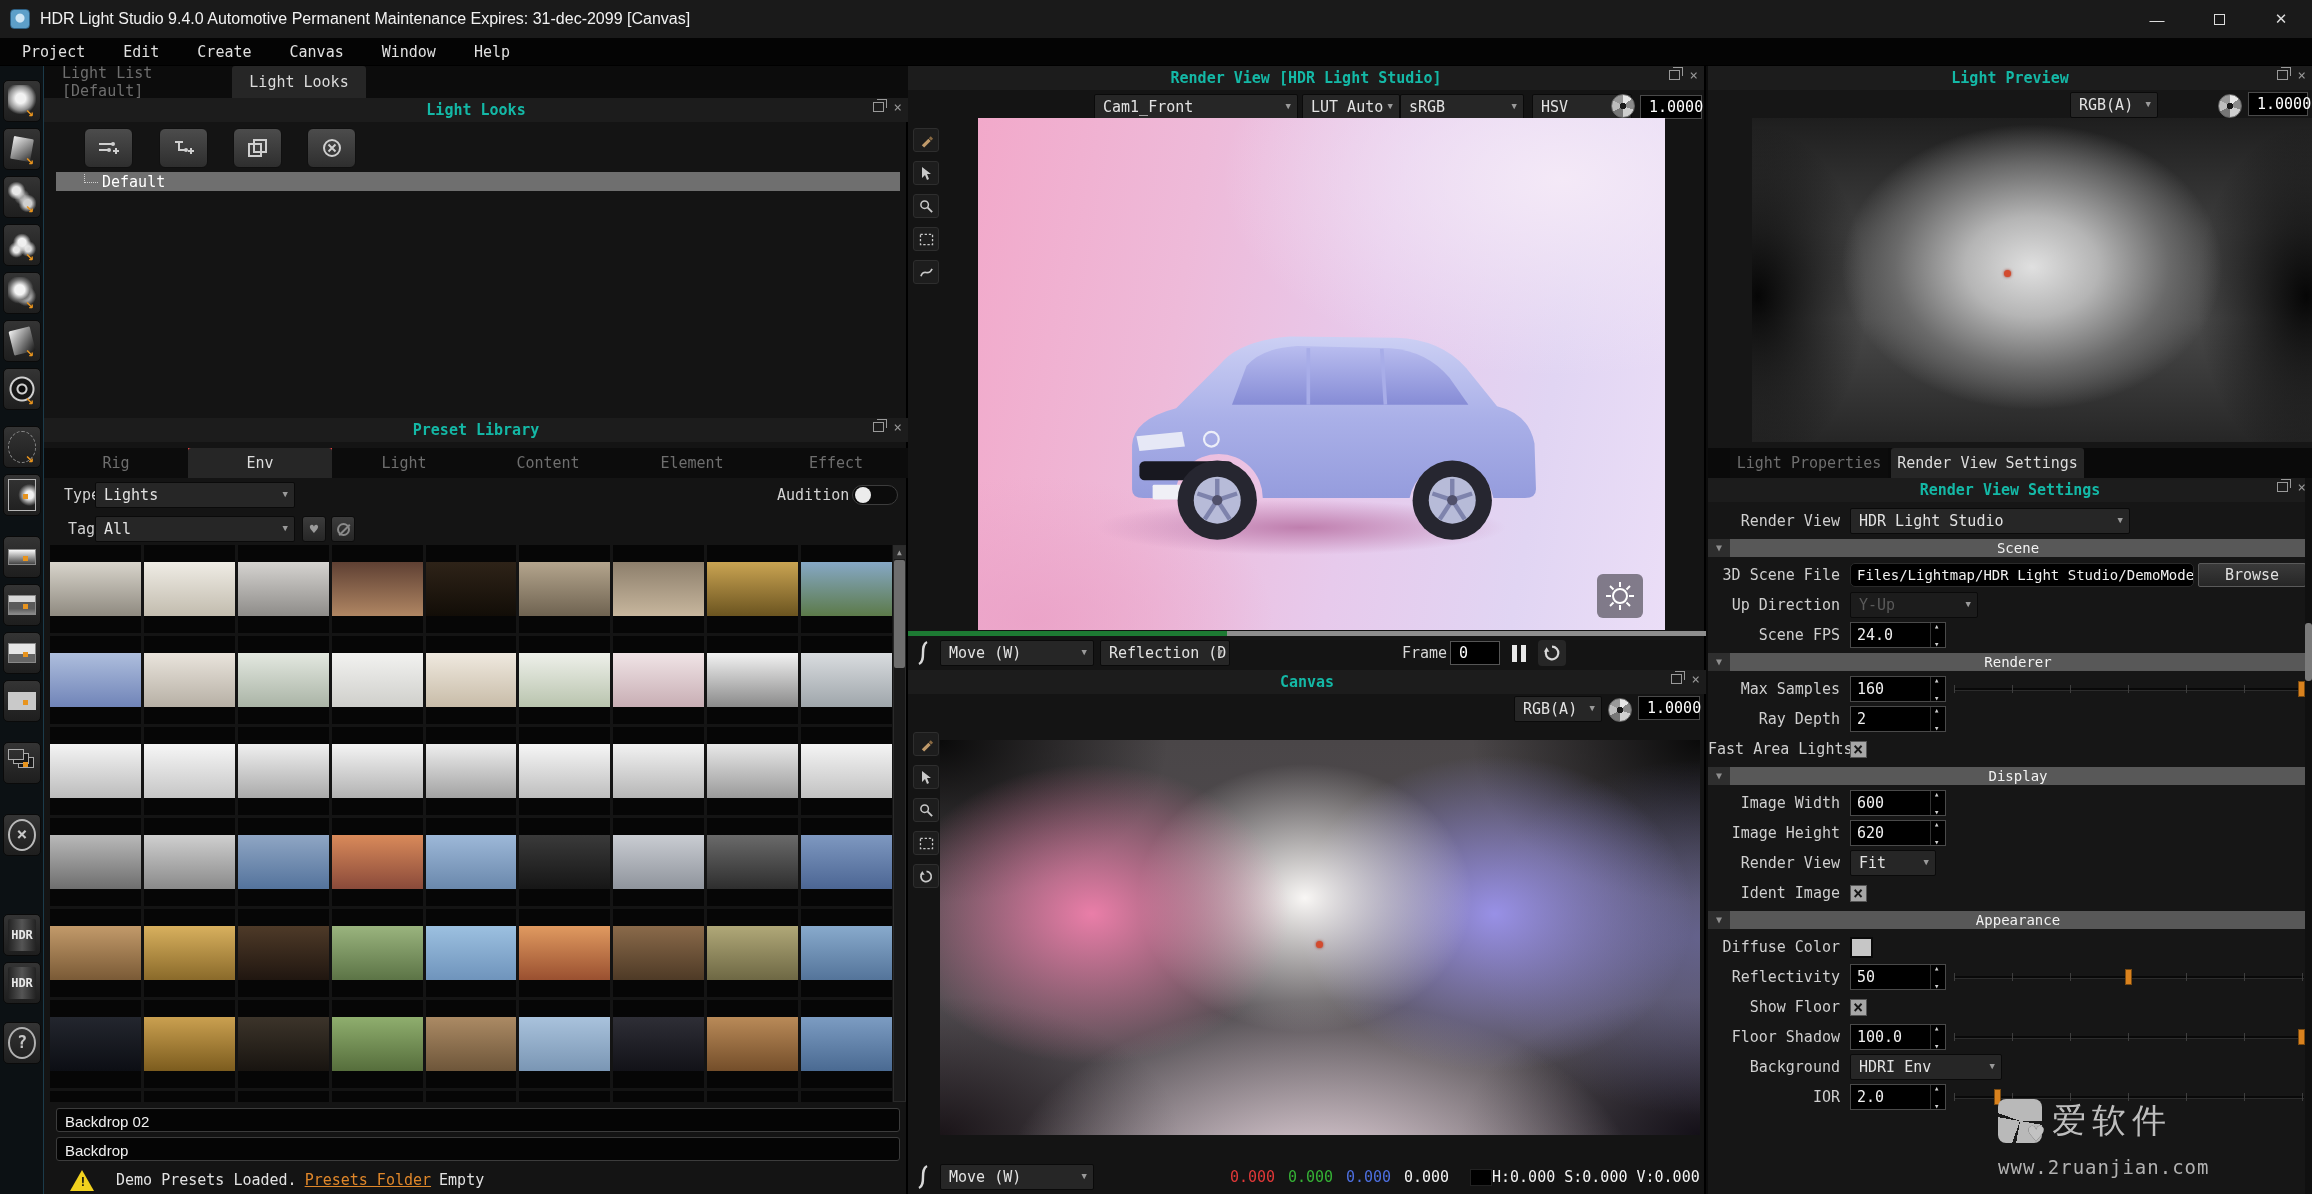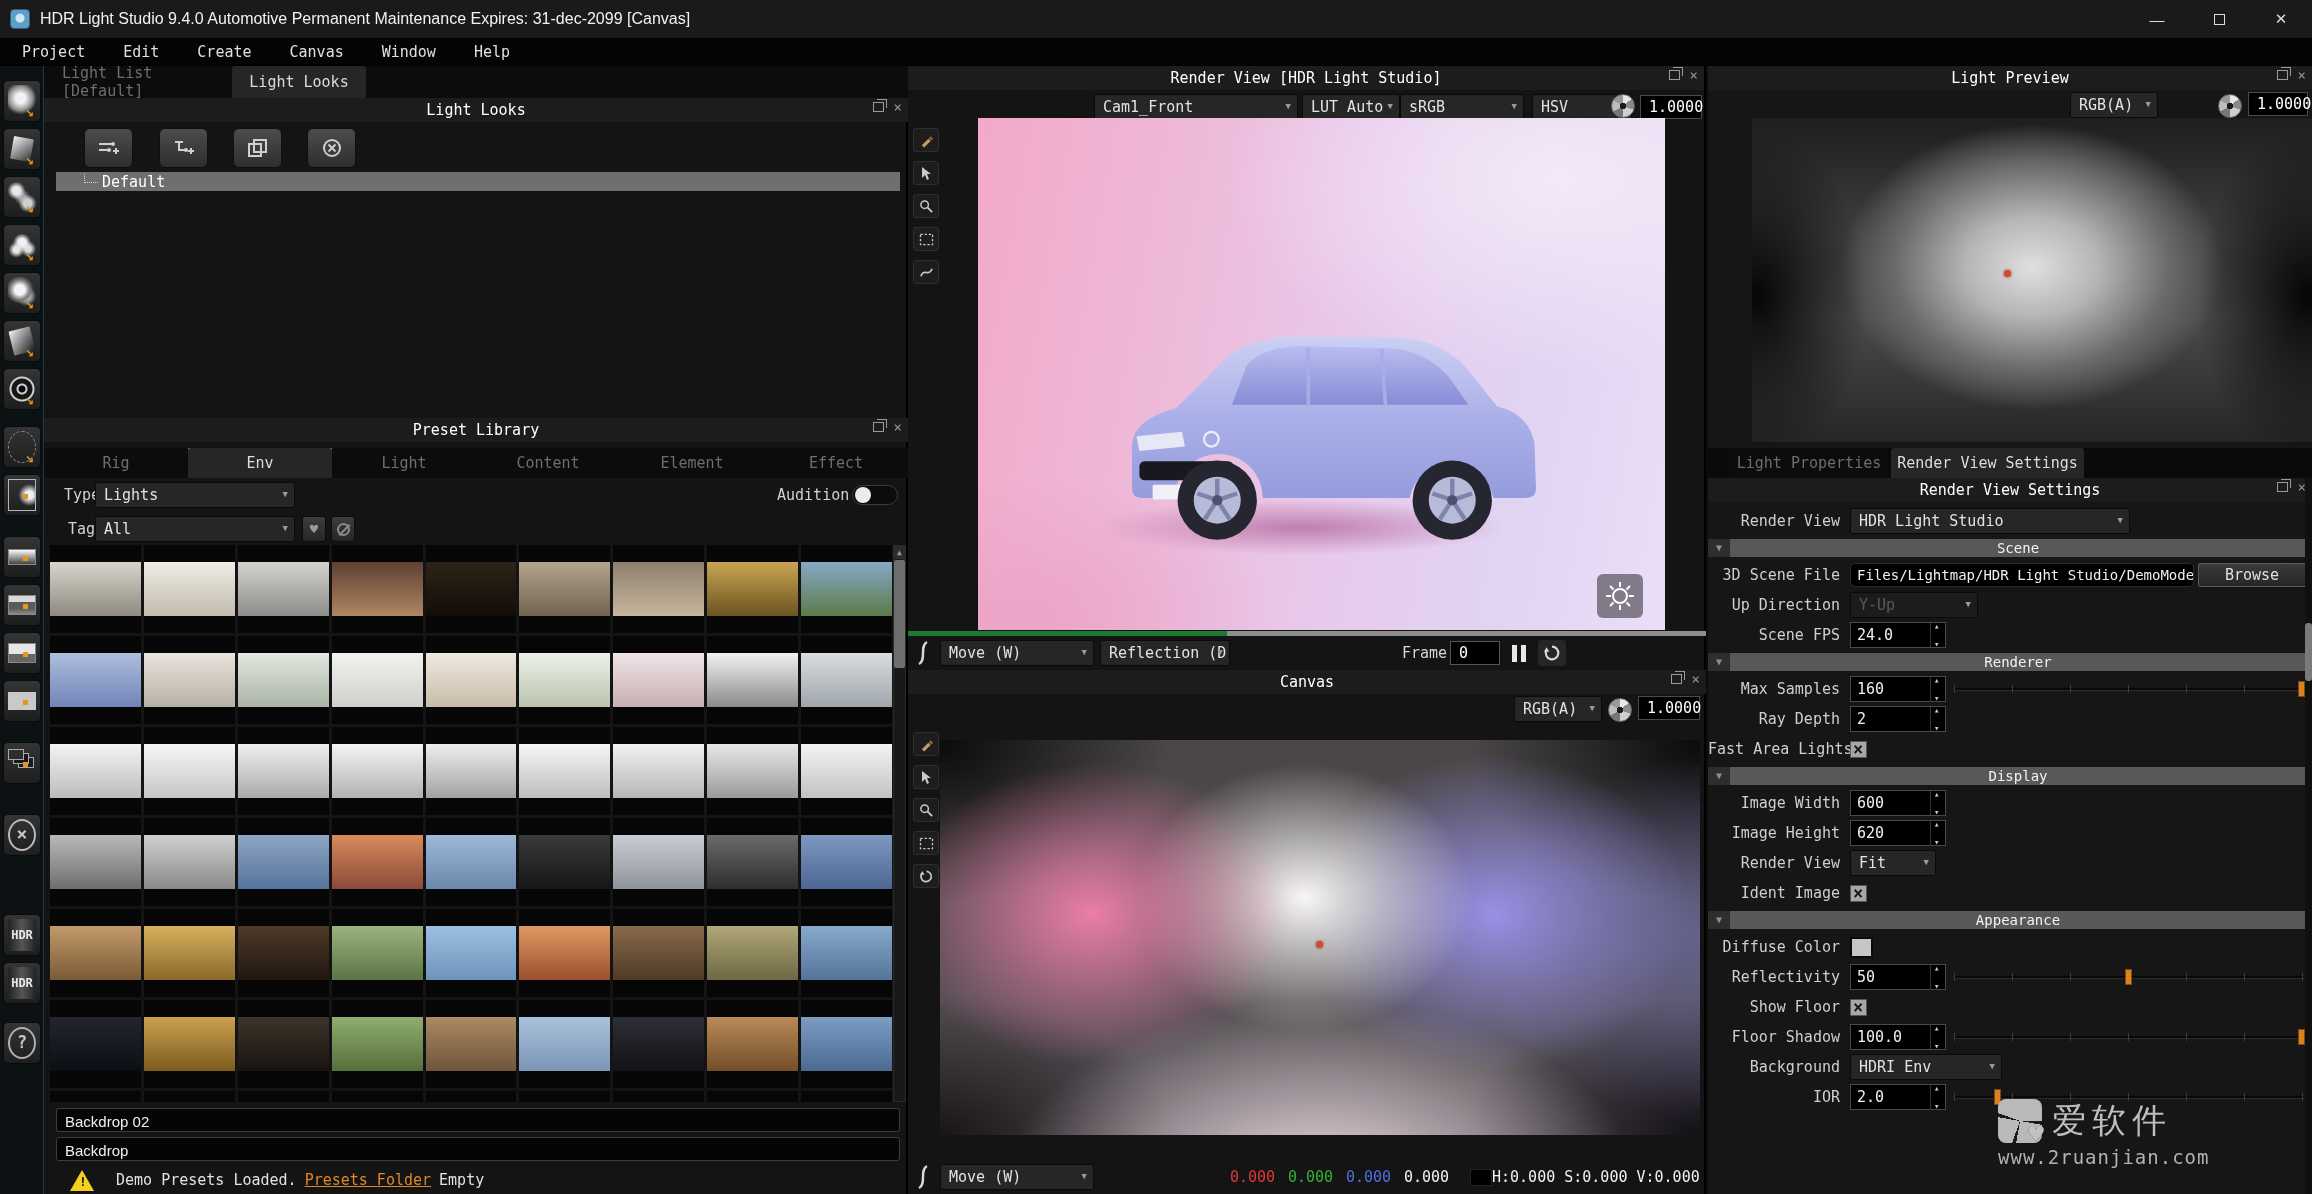--- a/index.html
+++ b/index.html
@@ -14,21 +14,21 @@
   background: radial-gradient(circle at 50% 45%, #cfe6f5 0 4px, #5d9fc9 5px 100%); border:1px solid #2d5f83; }
 #winbtns { margin-left:auto; display:flex; height:38px; }
 .winbtn { width:62px; height:38px; display:flex; align-items:center; justify-content:center; color:#ddd; font-size:15px; }
 .winbtn span.sq { width:11px; height:11px; border:1px solid #ddd; display:block; }
 #menubar { position:absolute; left:0; top:38px; width:2312px; height:28px; background:#040404;
   display:flex; align-items:center; font-size:15px; color:#e0e0e0; border-bottom:1px solid #000; }
 .menuitem { padding:0 16px; margin-left:6px; }
 
 
 .phead { height:24px; background:#1c1c1c; display:flex; align-items:center; position:relative; }
-.phead .ptitle { flex:1; text-align:center; font-size:15px; color:#ffffff; }
+.phead .ptitle { flex:1; text-align:center; font-size:15px; color:#14b8a6;font-weight:bold; }
 .dock { position:absolute; right:6px; top:4px; display:flex; gap:10px; align-items:center; }
 .icon-float { width:11px; height:10px; border:1px solid #9a9a9a; position:relative; }
 .icon-float::before { content:""; position:absolute; left:3px; top:-4px; width:9px; height:8px; border:1px solid #9a9a9a; border-left:none; border-bottom:none; }
 .icon-close { color:#9a9a9a; font-size:14px; line-height:10px; }
 .dd { position:relative; height:26px; background:#262626; border:1px solid #0a0a0a; border-radius:2px;
   display:flex; align-items:center; padding:0 24px 0 8px; font-size:15px; color:#e2e2e2; white-space:nowrap; overflow:hidden; }
 .dd::after { content:"▼"; position:absolute; right:6px; top:6px; font-size:9px; color:#9a9a9a; }
 .dd.disabled { color:#5a5a5a; }
 .numfield { display:flex; width:96px; height:26px; background:#000; border:1px solid #4a4a4a; }
 .numfield .numval { flex:1; font-size:15px; color:#f0f0f0; padding:3px 0 0 6px; }
@@ -186,21 +186,21 @@
   border:1px solid #5a5a5a; border-radius:2px; color:#e0e0e0; font-size:15px; text-align:center; line-height:22px; flex:none; }
 .colorswatch { width:23px; height:21px; background:#c6c6c6; border:2px solid #0a0a0a; }
 #set-scroll { position:absolute; right:0; top:412px; width:7px; height:716px; background:#101010; }
 #set-scroll .sthumb { margin-top:145px; height:58px; background:#7a7a7a; border-radius:3px; }
 #watermark { position:absolute; right:14px; top:1032px; width:300px; color:#b9b9b9; }
 #wm-top { display:flex; align-items:center; gap:10px; }
 #wm-logo { width:44px; height:44px; border-radius:8px; position:relative; flex:none;
   background: conic-gradient(#b9b9b9 0 90deg, #1a1a1a 90deg 100deg, #b9b9b9 100deg 190deg, #1a1a1a 190deg 200deg, #b9b9b9 200deg 280deg, #1a1a1a 280deg 290deg, #b9b9b9 290deg 360deg); }
 #wm-logo::after { content:"♥"; position:absolute; right:-2px; bottom:-6px; font-size:26px; color:#c2c2c2; text-shadow:0 0 0 #1a1a1a; }
 #wm-cn { font-size:34px; letter-spacing:6px; color:#bdbdbd; font-family:"DejaVu Sans",sans-serif; }
-#wm-url { font-size:19px; color:#b2b2b2; margin-top:2px; letter-spacing:1px; }
+#wm-url { font-size:19px; color:#b2b2b2; margin-top:12px; letter-spacing:1px; }
 svg { display:block; }
 </style>
 </head>
 <body>
 
 <div id="app">
 
   <div id="titlebar">
     <div id="appicon"></div>
     <span>HDR Light Studio 9.4.0   Automotive Permanent Maintenance Expires: 31-dec-2099 [Canvas]</span>

